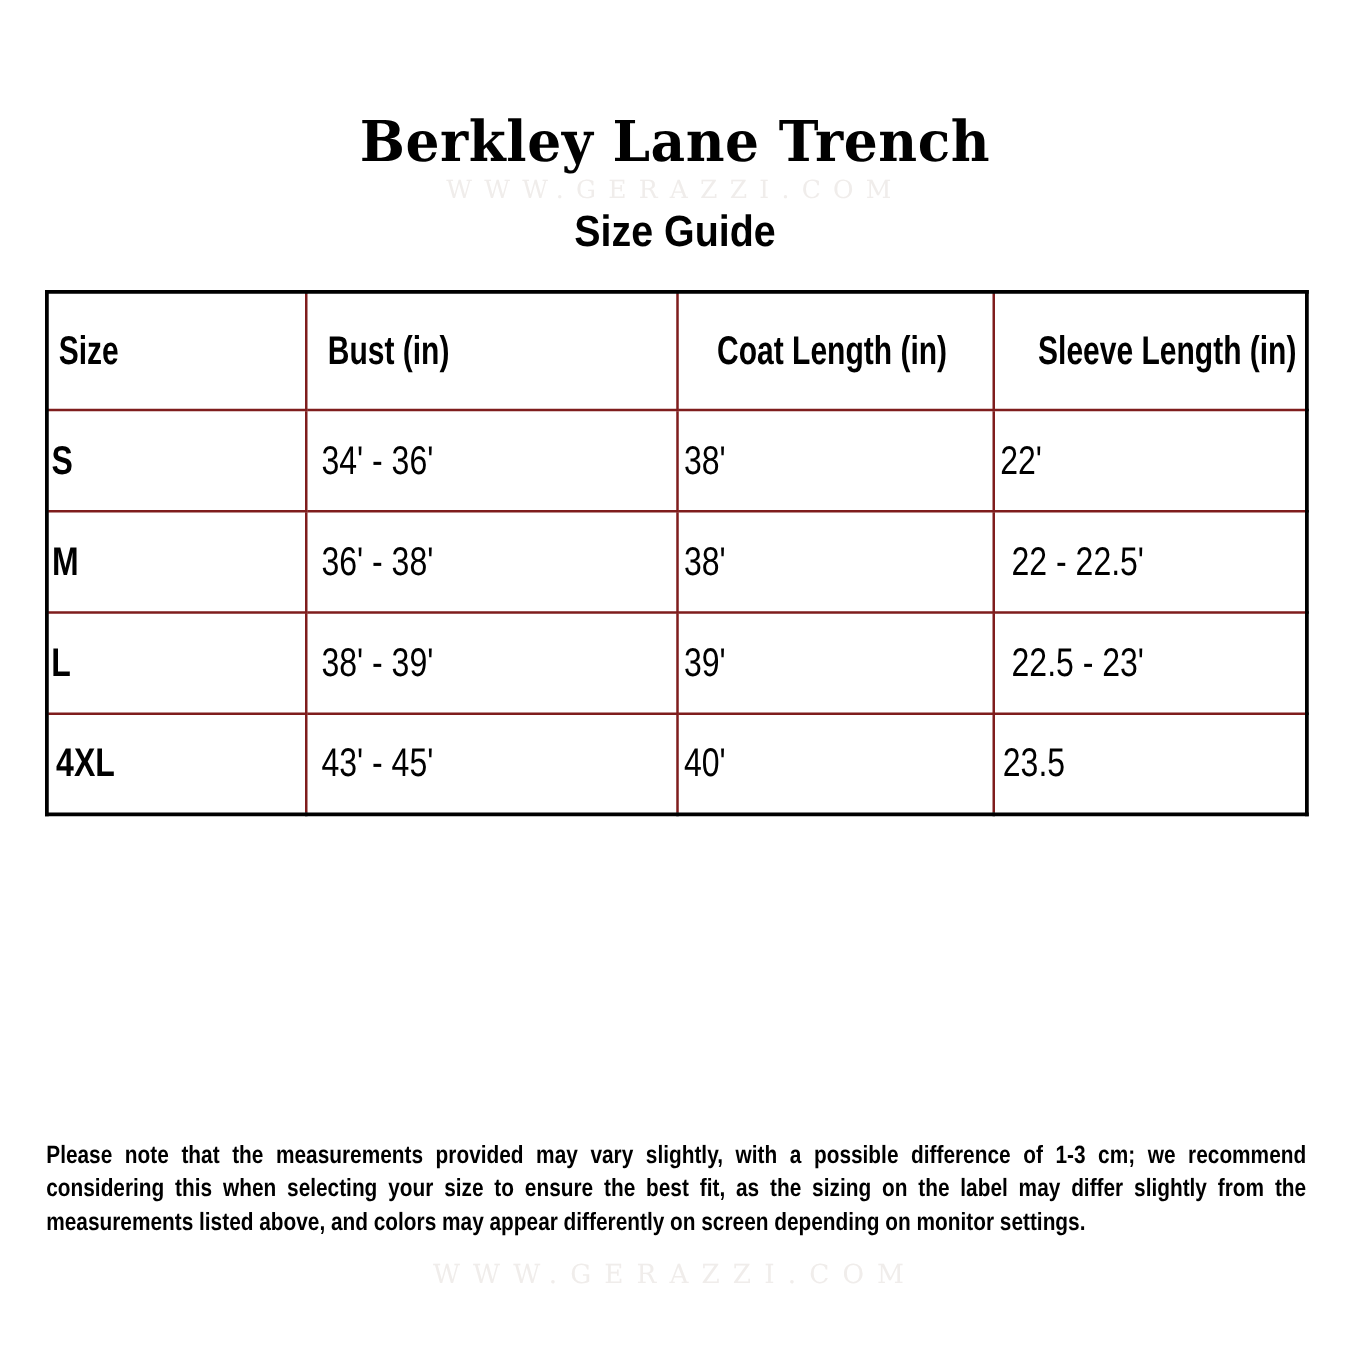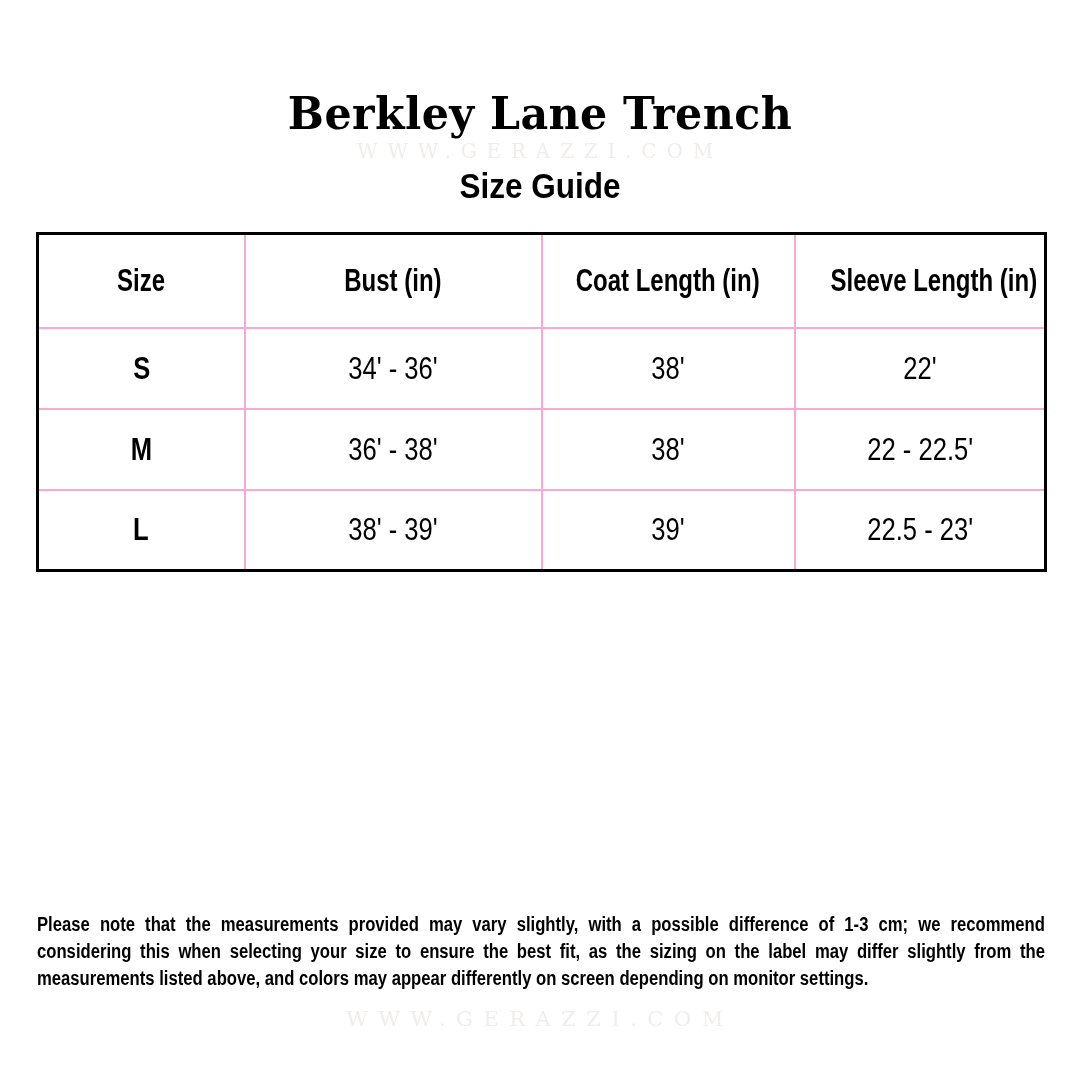--- a/index.html
+++ b/index.html
@@ -48,22 +48,22 @@
   }
   .size-table {
     position: absolute;
     top: 232px; left: 36px;
     width: 1008px;
     border-collapse: collapse;
     table-layout: fixed;
     border: 3px solid #000000;
   }
   .size-table th, .size-table td {
-    border: 2px solid #f9a8d4;
-    text-align: center;
+    border: 2px solid #7f1d1d;
+    text-align: left;
     vertical-align: middle;
     padding: 0;
     overflow: hidden;
   }
   .size-table thead tr { height: 94px; }
   .size-table tbody tr { height: 81px; }
   .cond {
     display: inline-block;
     white-space: nowrap;
   }
@@ -132,20 +132,26 @@
         <td><span class="cond">36' - 38'</span></td>
         <td><span class="cond">38'</span></td>
         <td><span class="cond">22 - 22.5'</span></td>
       </tr>
       <tr>
         <td class="size-col"><span class="cond">L</span></td>
         <td><span class="cond">38' - 39'</span></td>
         <td><span class="cond">39'</span></td>
         <td><span class="cond">22.5 - 23'</span></td>
       </tr>
+      <tr>
+        <td class="size-col"><span class="cond">4XL</span></td>
+        <td><span class="cond">43' - 45'</span></td>
+        <td><span class="cond">40'</span></td>
+        <td><span class="cond">23.5</span></td>
+      </tr>
     </tbody>
   </table>
 
   <p class="note">Please note that the measurements provided may vary slightly, with a possible difference of 1-3 cm; we recommend considering this when selecting your size to ensure the best fit, as the sizing on the label may differ slightly from the measurements listed above, and colors may appear differently on screen depending on monitor settings.</p>
 
   <div class="wm wm-bottom">WWW.GERAZZI.COM</div>
 
 </div>
 
 </body></html>

